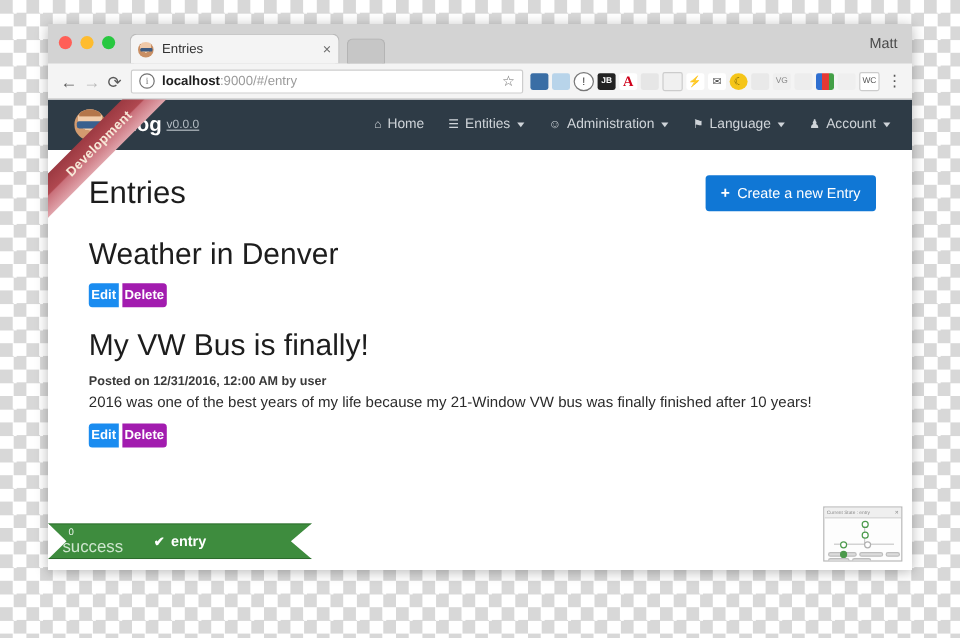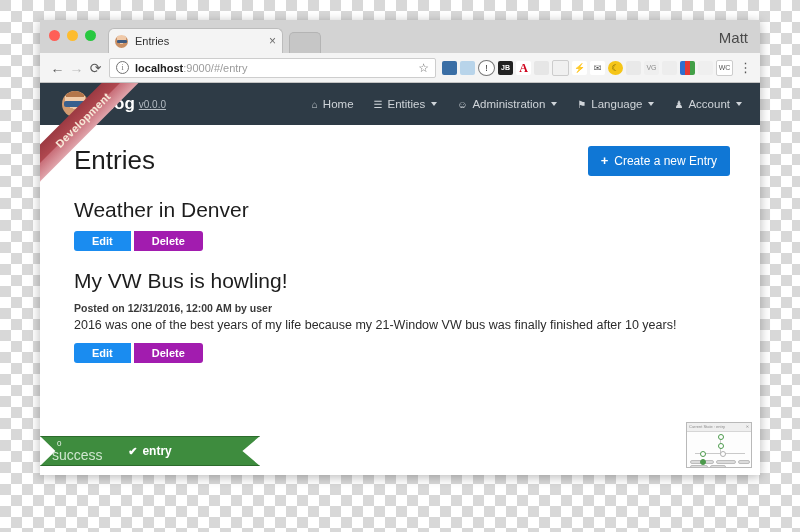--- a/index.html
+++ b/index.html
@@ -99,21 +99,21 @@
     border-top-left-radius: 5px;
     border-top-right-radius: 5px;
     border: 1px solid #b4b4b4;
     border-bottom: none;
     margin-left: 6px;
   }
   .window-user {
     position: absolute;
     right: 12px;
     top: 9px;
-    font-size: 15px;
+    font-size: 12px;
     color: #4a4a4a;
   }
 
   
   .toolbar {
     height: 30px;
     background: #f4f4f4;
     border-bottom: 1px solid #c4c4c4;
     display: flex;
     align-items: center;
@@ -313,21 +313,21 @@
     display: flex;
     align-items: center;
     gap: 6px;
     cursor: pointer;
     font-family: "Liberation Sans", sans-serif;
   }
   .plus { font-size: 13px; font-weight: bold; line-height: 1; }
 
   .entry { margin-bottom: 18px; }
   .entry-title {
-    font-size: 21px;
+    font-size: 25px;
     color: #1d1d1d;
     font-weight: normal;
     margin: 0 0 9px 0;
   }
   .entry-meta {
     font-size: 10.5px;
     color: #3a3a3a;
     font-weight: bold;
     margin-bottom: 4px;
   }
@@ -336,21 +336,21 @@
     color: #2b2b2b;
     margin-bottom: 11px;
   }
   .entry-body b { font-weight: bold; }
   .entry-actions { display: flex; gap: 3px; }
   .btn-sm {
     font-size: 11px;
     color: #ffffff;
     border: none;
     border-radius: 3px;
-    padding: 4px 18px;
+    padding: 4px 2px;
     cursor: pointer;
     font-family: "Liberation Sans", sans-serif;
     font-weight: bold;
   }
   .btn-edit   { background: #1a8cf0; border-radius: 3px 0 0 3px; }
   .btn-delete { background: #a21caf; border-radius: 0 3px 3px 0; }
 
   
   .footer-text {
     position: absolute;
@@ -558,21 +558,21 @@
 
       <div class="entry">
         <h2 class="entry-title">Weather in Denver</h2>
         <div class="entry-actions">
           <button class="btn-sm btn-edit">Edit</button>
           <button class="btn-sm btn-delete">Delete</button>
         </div>
       </div>
 
       <div class="entry">
-        <h2 class="entry-title">My VW Bus is howling!</h2>
+        <h2 class="entry-title">My VW Bus is finally!</h2>
         <div class="entry-meta">Posted on 12/31/2016, 12:00 AM by user</div>
         <div class="entry-body"><span>2016 was one of the best years of my life because my 21-Window VW bus was finally finished after 10 years!</span><b></b><span></span></div>
         <div class="entry-actions">
           <button class="btn-sm btn-edit">Edit</button>
           <button class="btn-sm btn-delete">Delete</button>
         </div>
       </div>
 
     </div>
 

